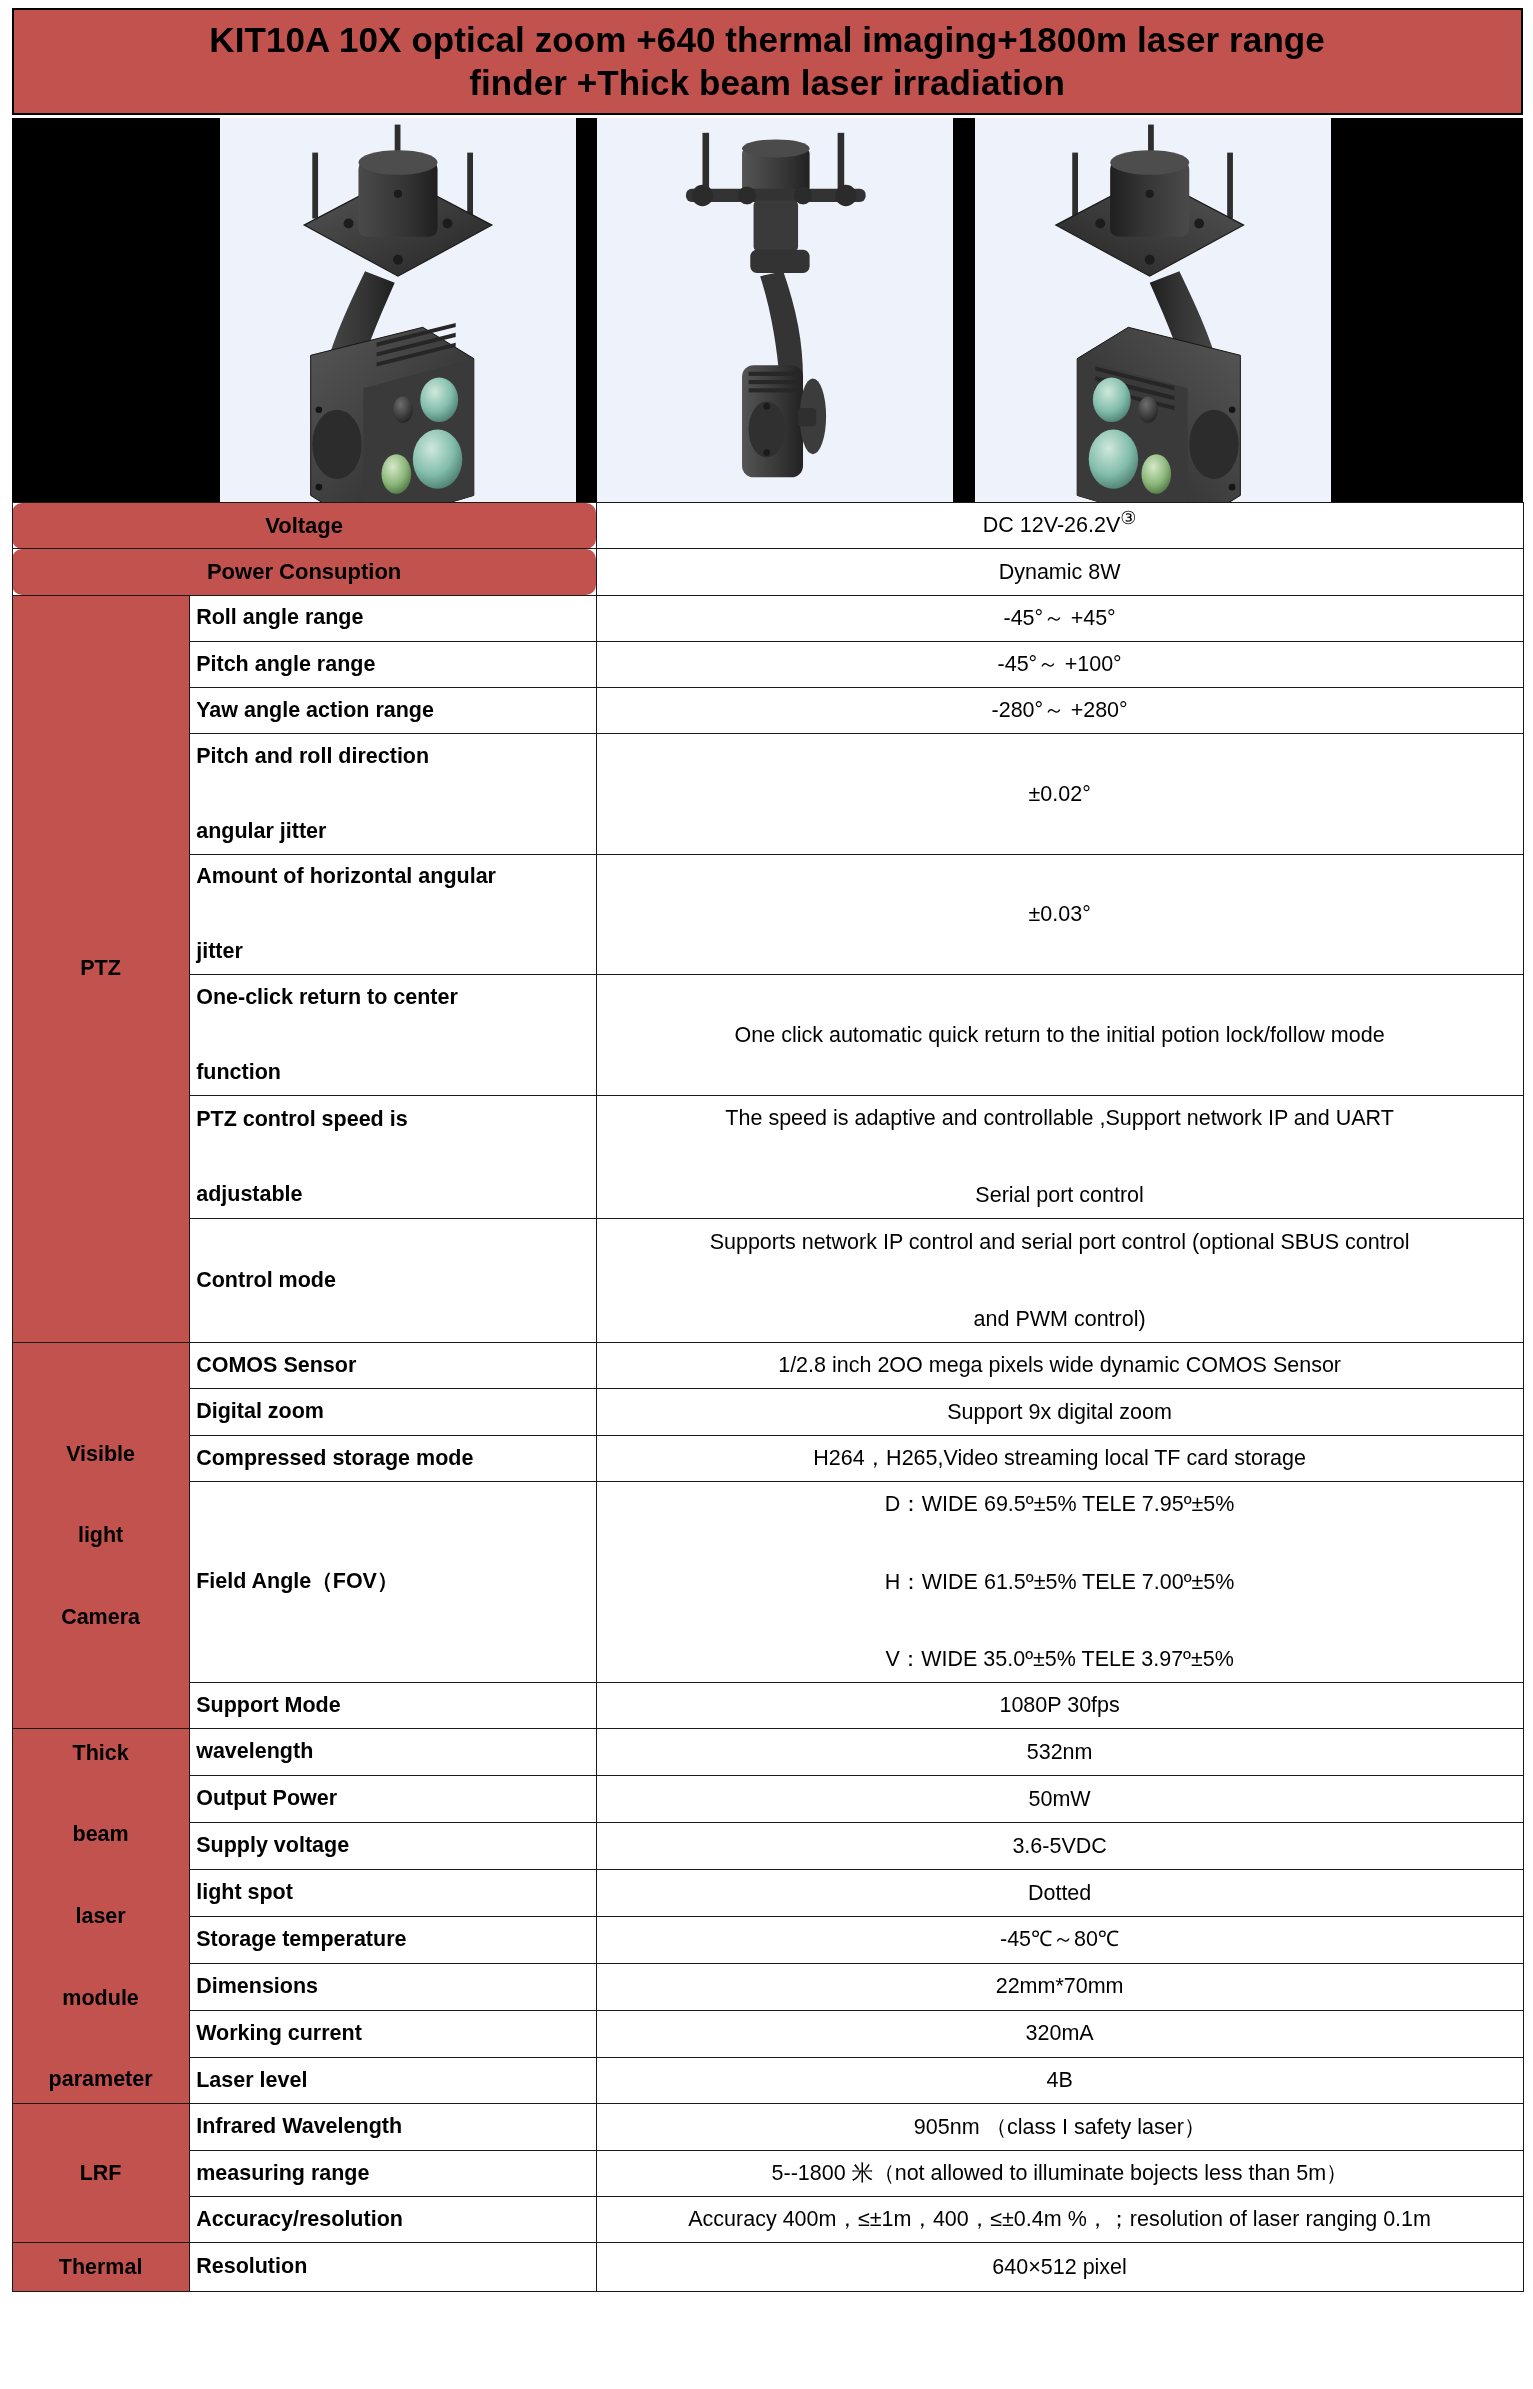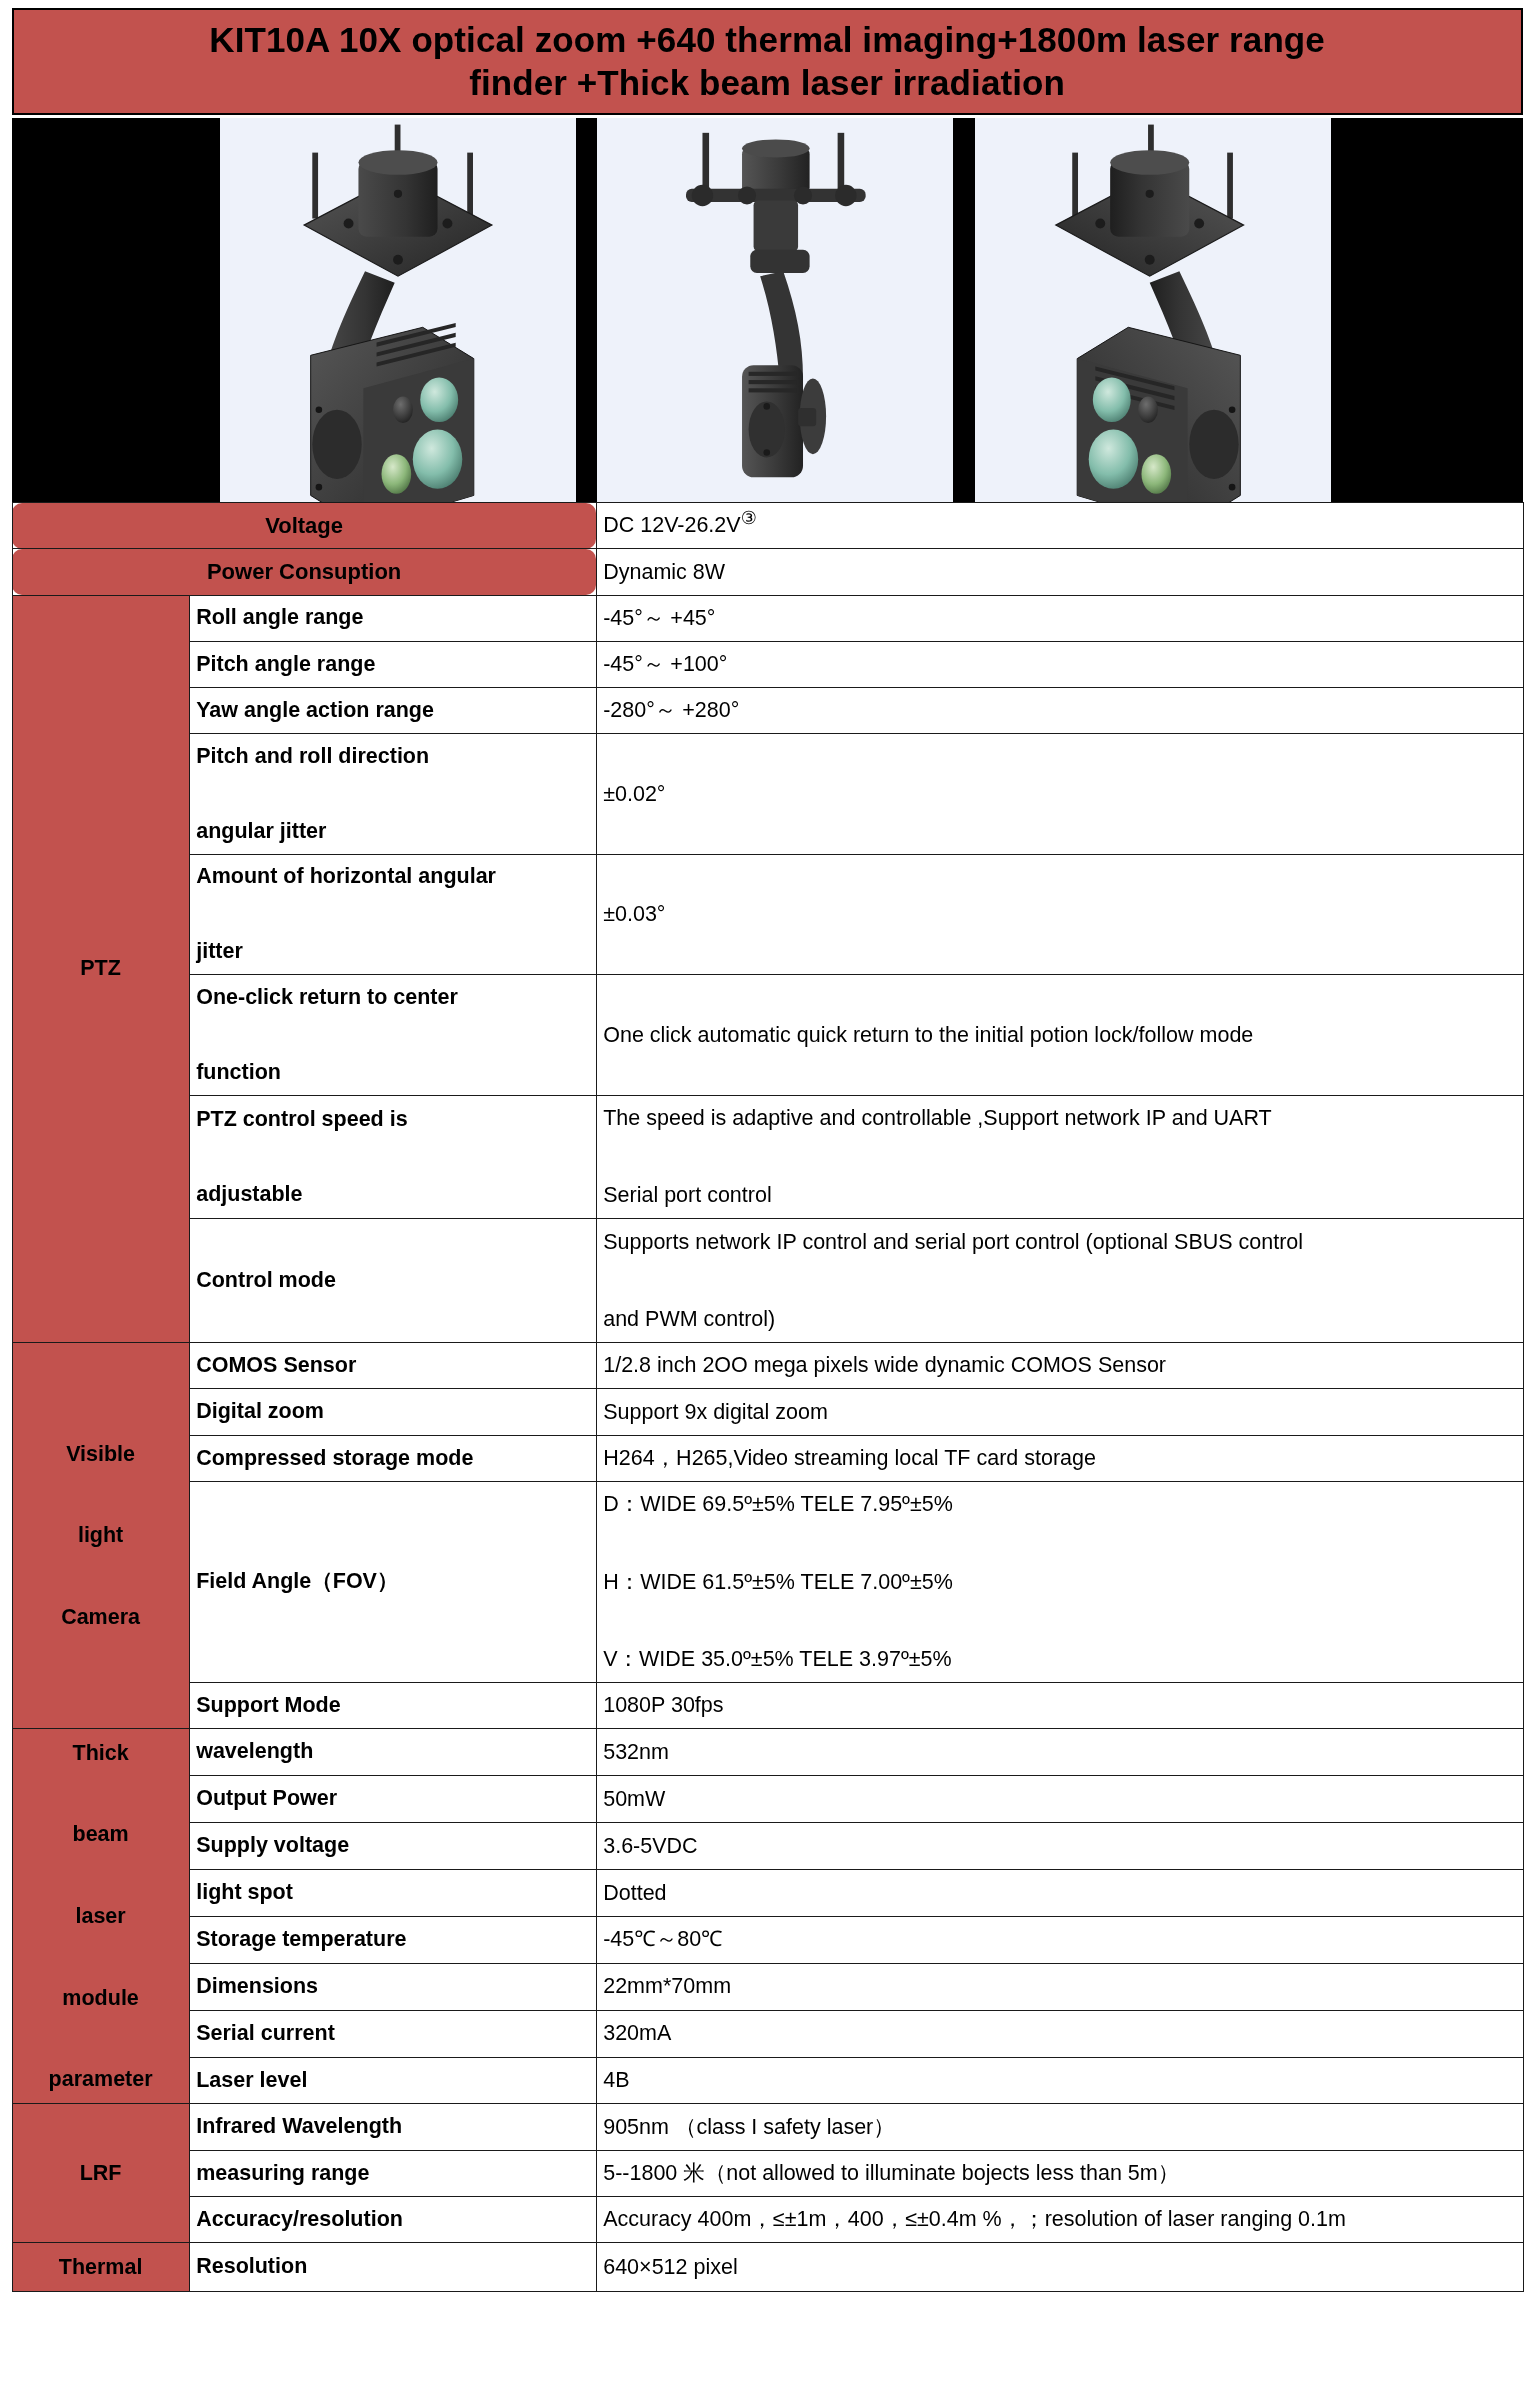--- a/index.html
+++ b/index.html
@@ -108,21 +108,21 @@
   td.param-cell {
     background: #ffffff;
     font-weight: bold;
     text-align: left;
     font-size: 21.5px;
     line-height: 1.75;
   }
   td.value-cell {
     background: #ffffff;
     font-weight: normal;
-    text-align: left;
+    text-align: center;
     font-size: 21.5px;
     line-height: 1.8;
   }
   td.wide-label {
     background: #c2524e;
     font-weight: bold;
     text-align: center;
     font-size: 22px;
     border-radius: 10px;
   }
@@ -444,21 +444,21 @@
         </tr>
         <tr>
           <td class="param-cell multiline">Storage temperature</td>
           <td class="value-cell multiline">-45℃～80℃</td>
         </tr>
         <tr>
           <td class="param-cell multiline">Dimensions</td>
           <td class="value-cell multiline">22mm*70mm</td>
         </tr>
         <tr>
-          <td class="param-cell multiline">Serial current</td>
+          <td class="param-cell multiline">Working current</td>
           <td class="value-cell multiline">320mA</td>
         </tr>
         <tr>
           <td class="param-cell multiline">Laser level</td>
           <td class="value-cell multiline">4B</td>
         </tr>
         <tr>
           <td class="group-cell multiline" rowspan="3">LRF</td>
           <td class="param-cell multiline">Infrared Wavelength</td>
           <td class="value-cell multiline">905nm （class I safety laser）</td>

